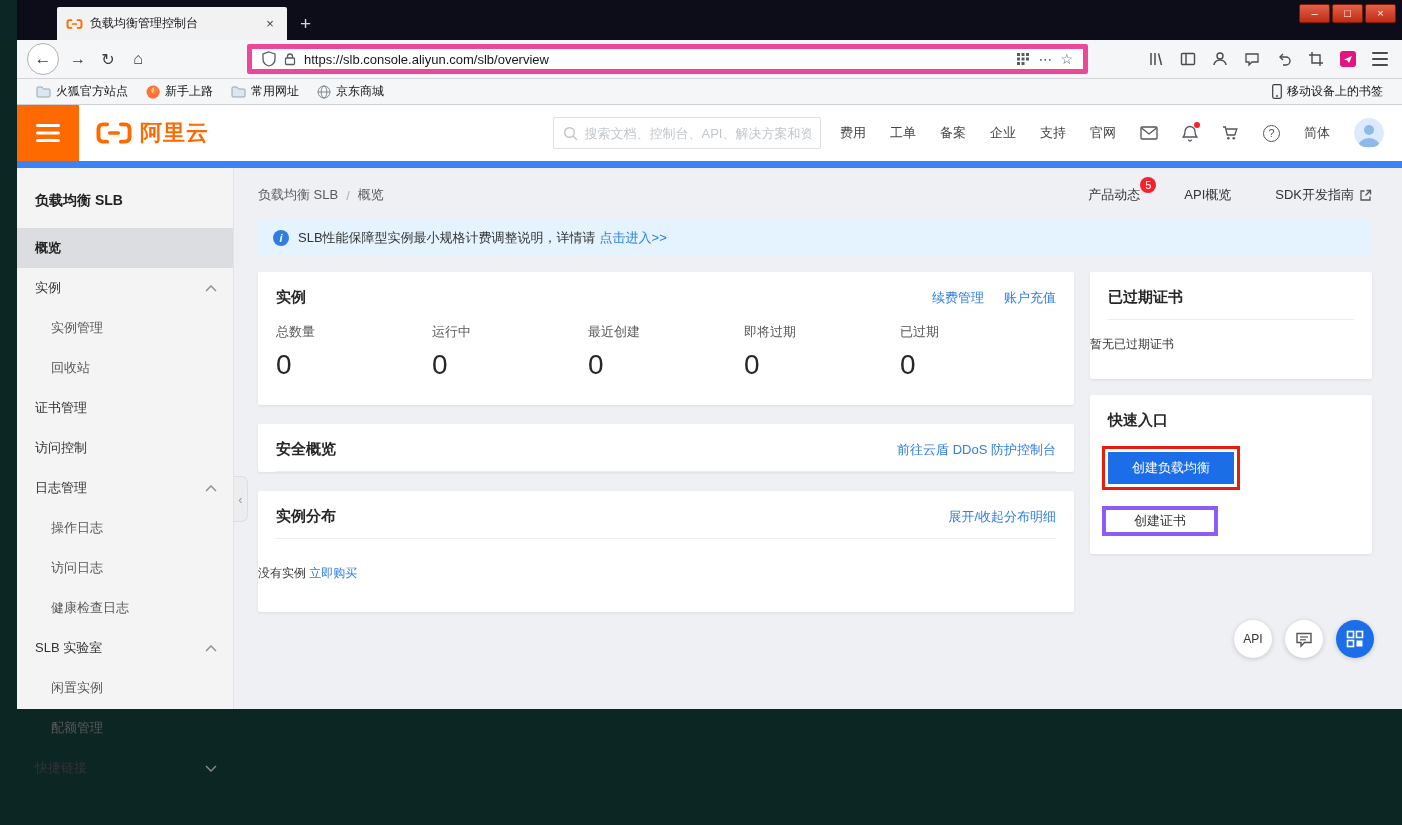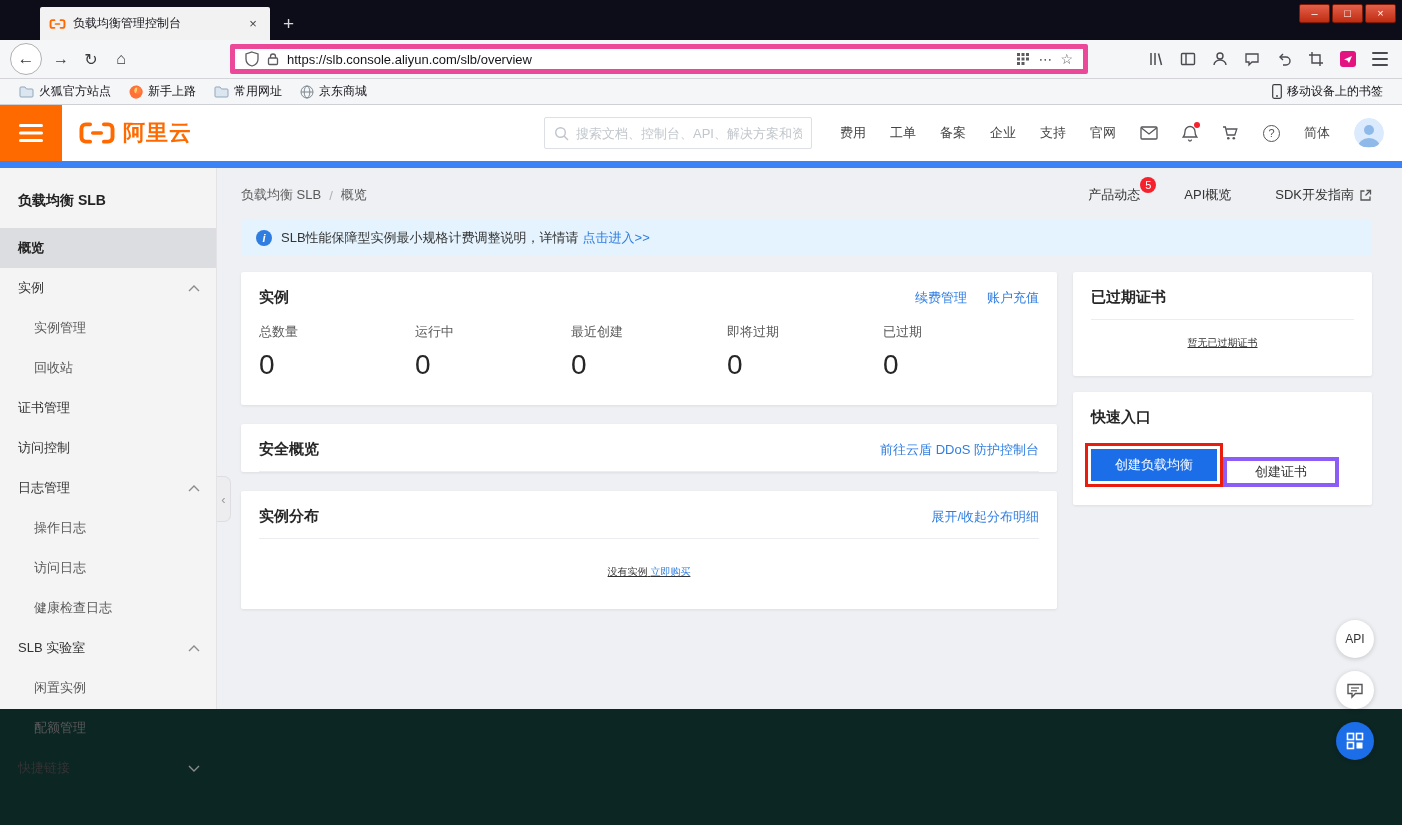--- a/index.html
+++ b/index.html
@@ -1,18 +1,18 @@
 <!DOCTYPE html>
 <html><head>
 <meta charset="utf-8">
 <style>
   * { margin:0; padding:0; box-sizing:border-box; }
   html,body { width:1402px; height:825px; overflow:hidden; }
   body { font-family:"Liberation Sans","DejaVu Sans",sans-serif; background:#0c2624; }
-  .window { width:1402px; height:717px; display:flex; flex-direction:column; }
+  .window { width:1402px; height:717px; display:flex; flex-direction:column;padding-left:17px; }
 
   
   .titlebar { flex:0 0 40px; background:#0d0d1a; display:flex; align-items:flex-end; padding-left:40px; position:relative; }
   .tab { width:230px; height:33px; background:#f2f2f3; display:flex; align-items:center; gap:7px; padding:0 9px; border-radius:2px 2px 0 0; }
   .tab-title { flex:1; font-size:12px; color:#15141a; white-space:nowrap; overflow:hidden; text-overflow:ellipsis; }
   .tab-close { width:16px; text-align:center; font-size:13px; color:#444; }
   .newtab { color:#d7d7db; font-size:19px; padding:0 13px; height:33px; display:flex; align-items:center; }
   .window-controls { position:absolute; top:4px; right:6px; display:flex; }
   .win-btn { width:31px; height:19px; margin-left:2px; background:linear-gradient(180deg,#e4604a,#bf2c12); border:1px solid #7e1a06; border-radius:2px; color:#fff; font-size:11px; line-height:16px; text-align:center; }
 
@@ -75,29 +75,29 @@
   .col-right { flex:1; display:flex; flex-direction:column; gap:16px; }
   .card { background:#fff; box-shadow:0 1px 3px rgba(0,0,0,0.08); border-radius:2px; }
   .card-head { display:flex; align-items:center; padding:16px 18px 12px; }
   .card-title { font-size:15px; font-weight:bold; color:#262626; }
   .head-links { margin-left:auto; display:flex; gap:20px; font-size:13px; }
   .divider { border-bottom:1px solid #ebedf0; margin:0 18px; }
   .stats { display:flex; padding:4px 18px 24px; }
   .stat { width:156px; }
   .stat-label { font-size:13px; color:#595959; }
   .stat-value { font-size:28px; color:#262626; margin-top:8px; }
-  .empty { text-align:center; font-size:10px; color:#333; padding:17px 0 21px;text-decoration:underline; }
+  .empty { font-size:12px; color:#333; padding:17px 0 21px; }
   .empty.tall { padding:26px 0 30px; }
   .empty.cert { padding:16px 0 26px; }
-  .quick-btns { display:flex; align-items:flex-end; gap:0; padding:4px 12px 18px 12px; }
+  .quick-btns { display:flex; align-items:flex-start; gap:16px; padding:4px 12px 18px 12px;flex-direction:column; }
   .annotation-box { border:3px solid #ea1c0d; padding:3px; }
   .btn-primary { background:#1c6ee8; color:#fff; font-size:13px; height:32px; padding:0 24px; display:flex; align-items:center; justify-content:center; border:none; }
   .btn-secondary { background:#fff; border:4px solid #8b5cf6; color:#333; font-size:13px; height:30px; padding:0 28px; display:flex; align-items:center; }
 
-  .float-stack { position:absolute; right:28px; top:452px; display:flex; flex-direction:column; gap:13px; align-items:flex-end; }
+  .float-stack { position:absolute; right:28px; top:452px; display:flex; flex-direction:row; gap:13px; align-items:flex-end; }
   .fc { width:38px; height:38px; border-radius:50%; background:#fff; box-shadow:0 1px 5px rgba(0,0,0,0.18); display:flex; align-items:center; justify-content:center; font-size:12px; color:#333; }
   .fc.blue { background:#1c6ee8; }
 
   .desktop-strip { flex:0 0 8px; background:#0c2624; }
 </style>
 </head>
 <body>
 
 <div class="window">
 

